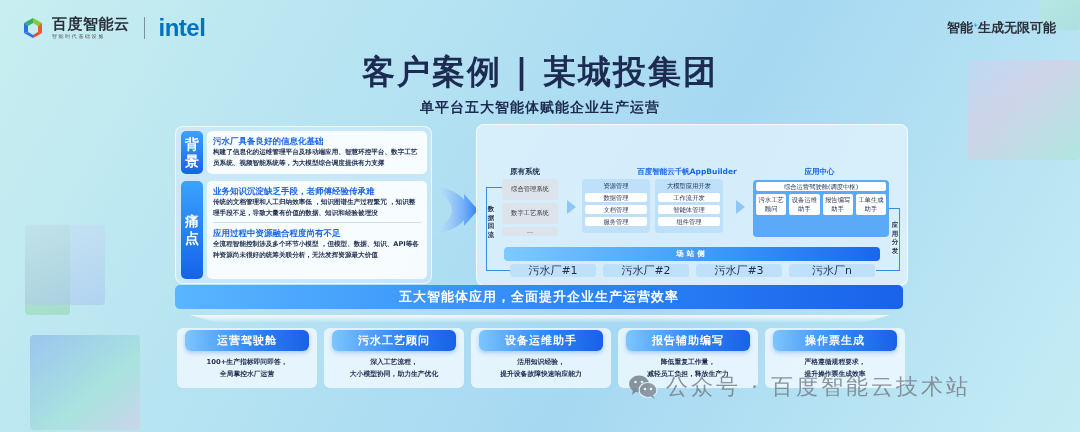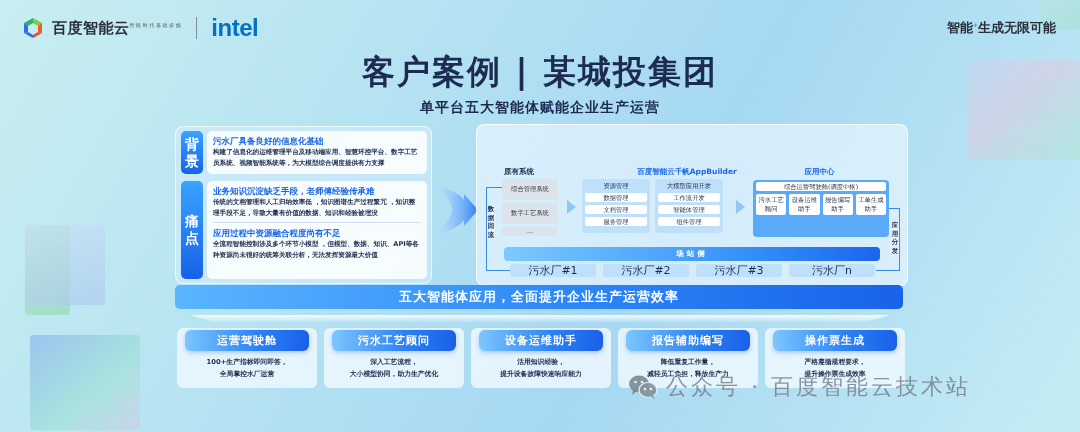--- a/index.html
+++ b/index.html
@@ -2,21 +2,21 @@
 <html><head>
 <meta charset="utf-8">
 <style>
 *{box-sizing:border-box;margin:0;padding:0}
 html,body{width:1080px;height:432px;overflow:hidden}
 body{font-family:"DejaVu Sans","Liberation Sans",sans-serif;background:linear-gradient(120deg,#c8eef0 0%,#b4e2f2 35%,#a6d8f2 60%,#c4ecf4 100%);position:relative;color:#1f2d4e}
 .cube{position:absolute;border-radius:4px;opacity:.55}
 .logo-row{position:absolute;left:22px;top:14px;display:flex;align-items:center;gap:8px}
 .bd-mark{width:22px;height:22px;position:relative}
 .bd-mark svg{display:block}
-.bd-text{display:flex;flex-direction:row;line-height:1}
+.bd-text{display:flex;flex-direction:column;line-height:1}
 .bd-name{font-size:15px;font-weight:bold;color:#2a2f3a;letter-spacing:0.5px}
 .bd-sub{font-size:5px;color:#555;letter-spacing:1.6px;margin-top:2px}
 .logo-div{width:1px;height:22px;background:#7c8ea0;margin:0 6px}
 .intel{font-size:24px;font-weight:bold;color:#0071c5;letter-spacing:-0.5px;font-family:"Liberation Sans",sans-serif}
 .slogan{position:absolute;right:24px;top:19px;font-size:13px;font-weight:bold;color:#2a2f3a}
 .title{position:absolute;left:0;width:1080px;top:50px;text-align:center;font-size:33px;font-weight:bold;color:#1d2b52;letter-spacing:2px}
 .subtitle{position:absolute;left:0;width:1080px;top:99px;text-align:center;font-size:14px;font-weight:bold;color:#1d2b52;letter-spacing:1px}
 
 .left-panel{position:absolute;left:175px;top:126px;width:257px;height:158px;background:rgba(210,235,252,.6);border-radius:8px;border:1px solid rgba(255,255,255,.7);padding:3px}
 .tag{position:absolute;left:5px;width:22px;background:linear-gradient(180deg,#3aa3ff,#1662e8);border-radius:5px;color:#fff;font-size:14px;font-weight:bold;display:flex;flex-direction:column;align-items:center;justify-content:center;line-height:1.2}
@@ -30,21 +30,21 @@
 .sep{height:1px;background:#cfe0f2;margin:4px 0}
 
 .arrow-big{position:absolute;left:432px;top:180px;width:50px;height:60px}
 
 .sol{position:absolute;left:476px;top:124px;width:432px;height:162px;background:rgba(228,243,254,.75);border-radius:8px;border:1px solid rgba(255,255,255,.8)}
 .sol-head{position:absolute;left:4px;right:4px;top:2px;height:18px;background:linear-gradient(90deg,#3ea6ff,#1f6ef2 70%,#1663e6);border-radius:5px;color:#fff;font-size:10px;font-weight:bold;display:flex;align-items:center;justify-content:center;letter-spacing:1px}
 .bar{position:absolute;height:14px;background:linear-gradient(90deg,#7ccaff,#3a95f8 60%,#1a66ee);border-radius:4px;color:#fff;font-size:7.5px;font-weight:bold;display:flex;align-items:center;justify-content:center;letter-spacing:3px}
 .group-bar{left:30px;right:30px;top:25px}
 .site-bar{left:27px;right:27px;top:122px}
 .col-title{position:absolute;font-size:7.5px;font-weight:bold}
-.orig-title{left:27px;top:42px;color:#1f2d4e}
+.orig-title{left:33px;top:42px;color:#1f2d4e}
 .ab-title{left:125px;top:42px;width:170px;text-align:center;color:#1a66e6}
 .app-title{left:275px;top:42px;width:135px;text-align:center;color:#1a66e6}
 .orig-box{position:absolute;left:25px;width:56px;background:#dde3ea;border-radius:3px;color:#333;font-size:6.3px;text-align:center;line-height:8.5px;display:flex;align-items:center;justify-content:center;flex-direction:column}
 .ab-panel{position:absolute;top:54px;width:68px;height:54px;background:rgba(175,215,250,.6);border-radius:4px;padding:2px 3px}
 .ab-head{font-size:6.3px;text-align:center;color:#1f2d4e;line-height:9px}
 .ab-item{background:#fff;border-radius:2px;font-size:6.3px;text-align:center;line-height:9px;margin-top:3px;color:#1f2d4e}
 .small-arrow{position:absolute;width:0;height:0;border-top:7px solid transparent;border-bottom:7px solid transparent;border-left:9px solid #8ec7f6}
 .app-panel{position:absolute;left:276px;top:55px;width:136px;height:57px;background:#5aaaf7;border-radius:4px;padding:2px 3px}
 .app-top{background:#fff;border-radius:2px;font-size:6.3px;text-align:center;line-height:9px;color:#1f2d4e}
 .app-grid{display:flex;gap:3px;margin-top:3px}

